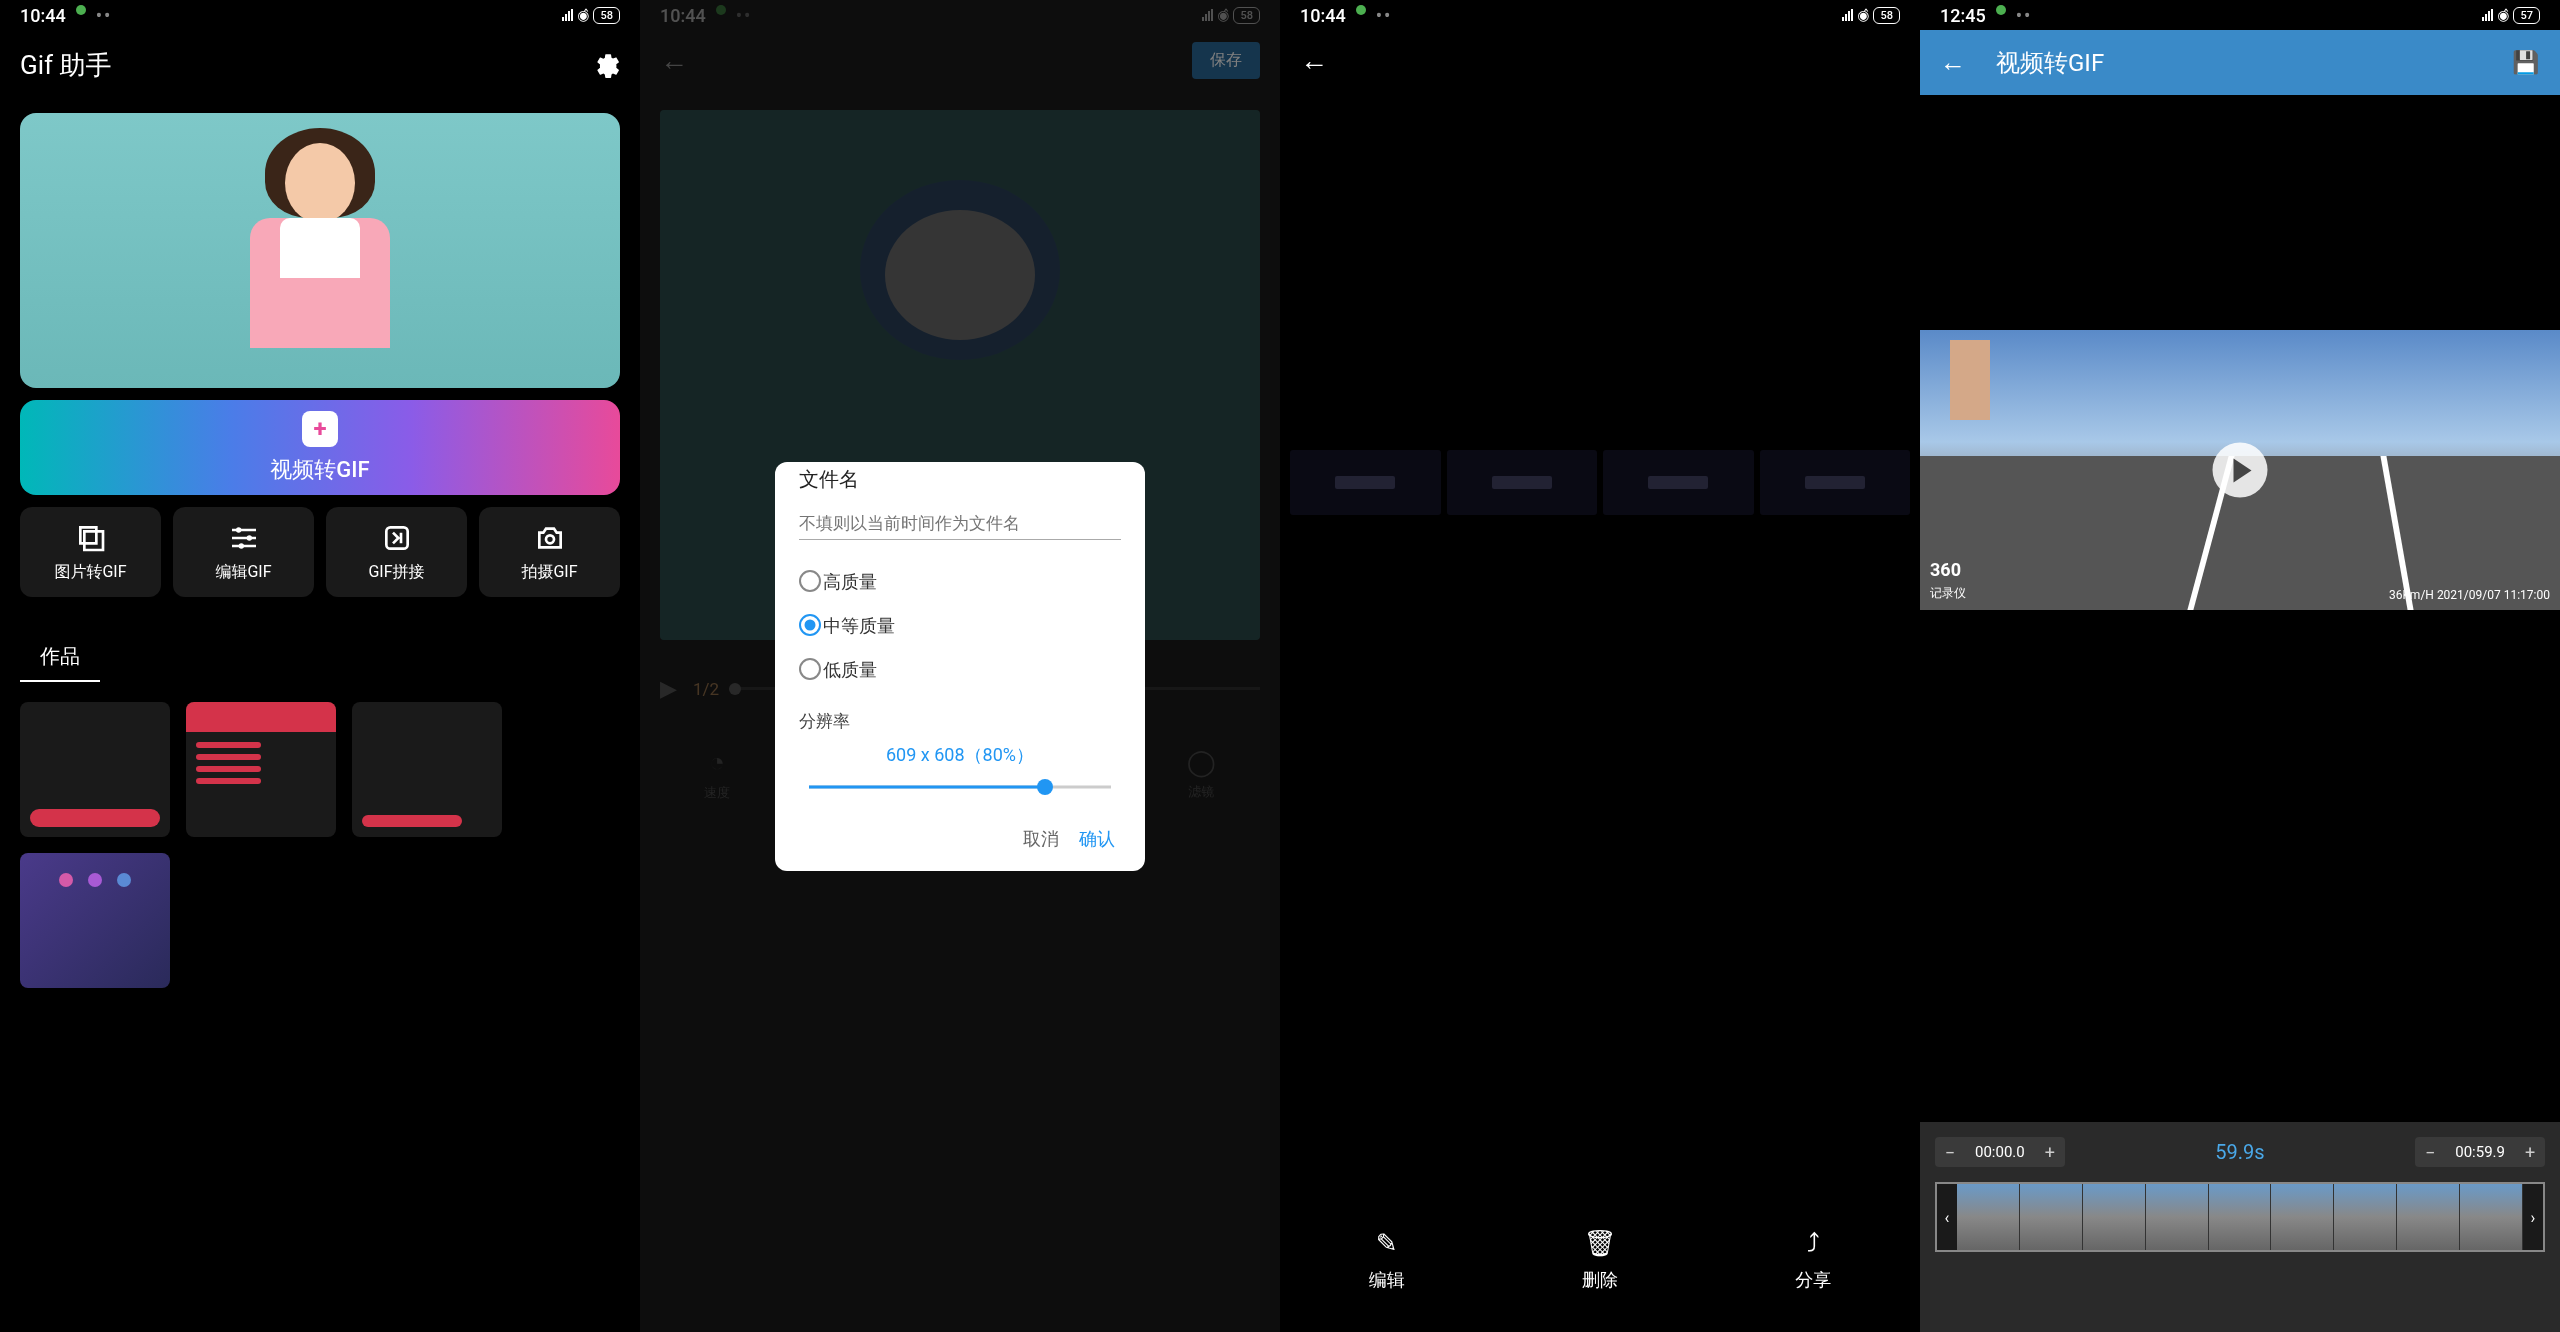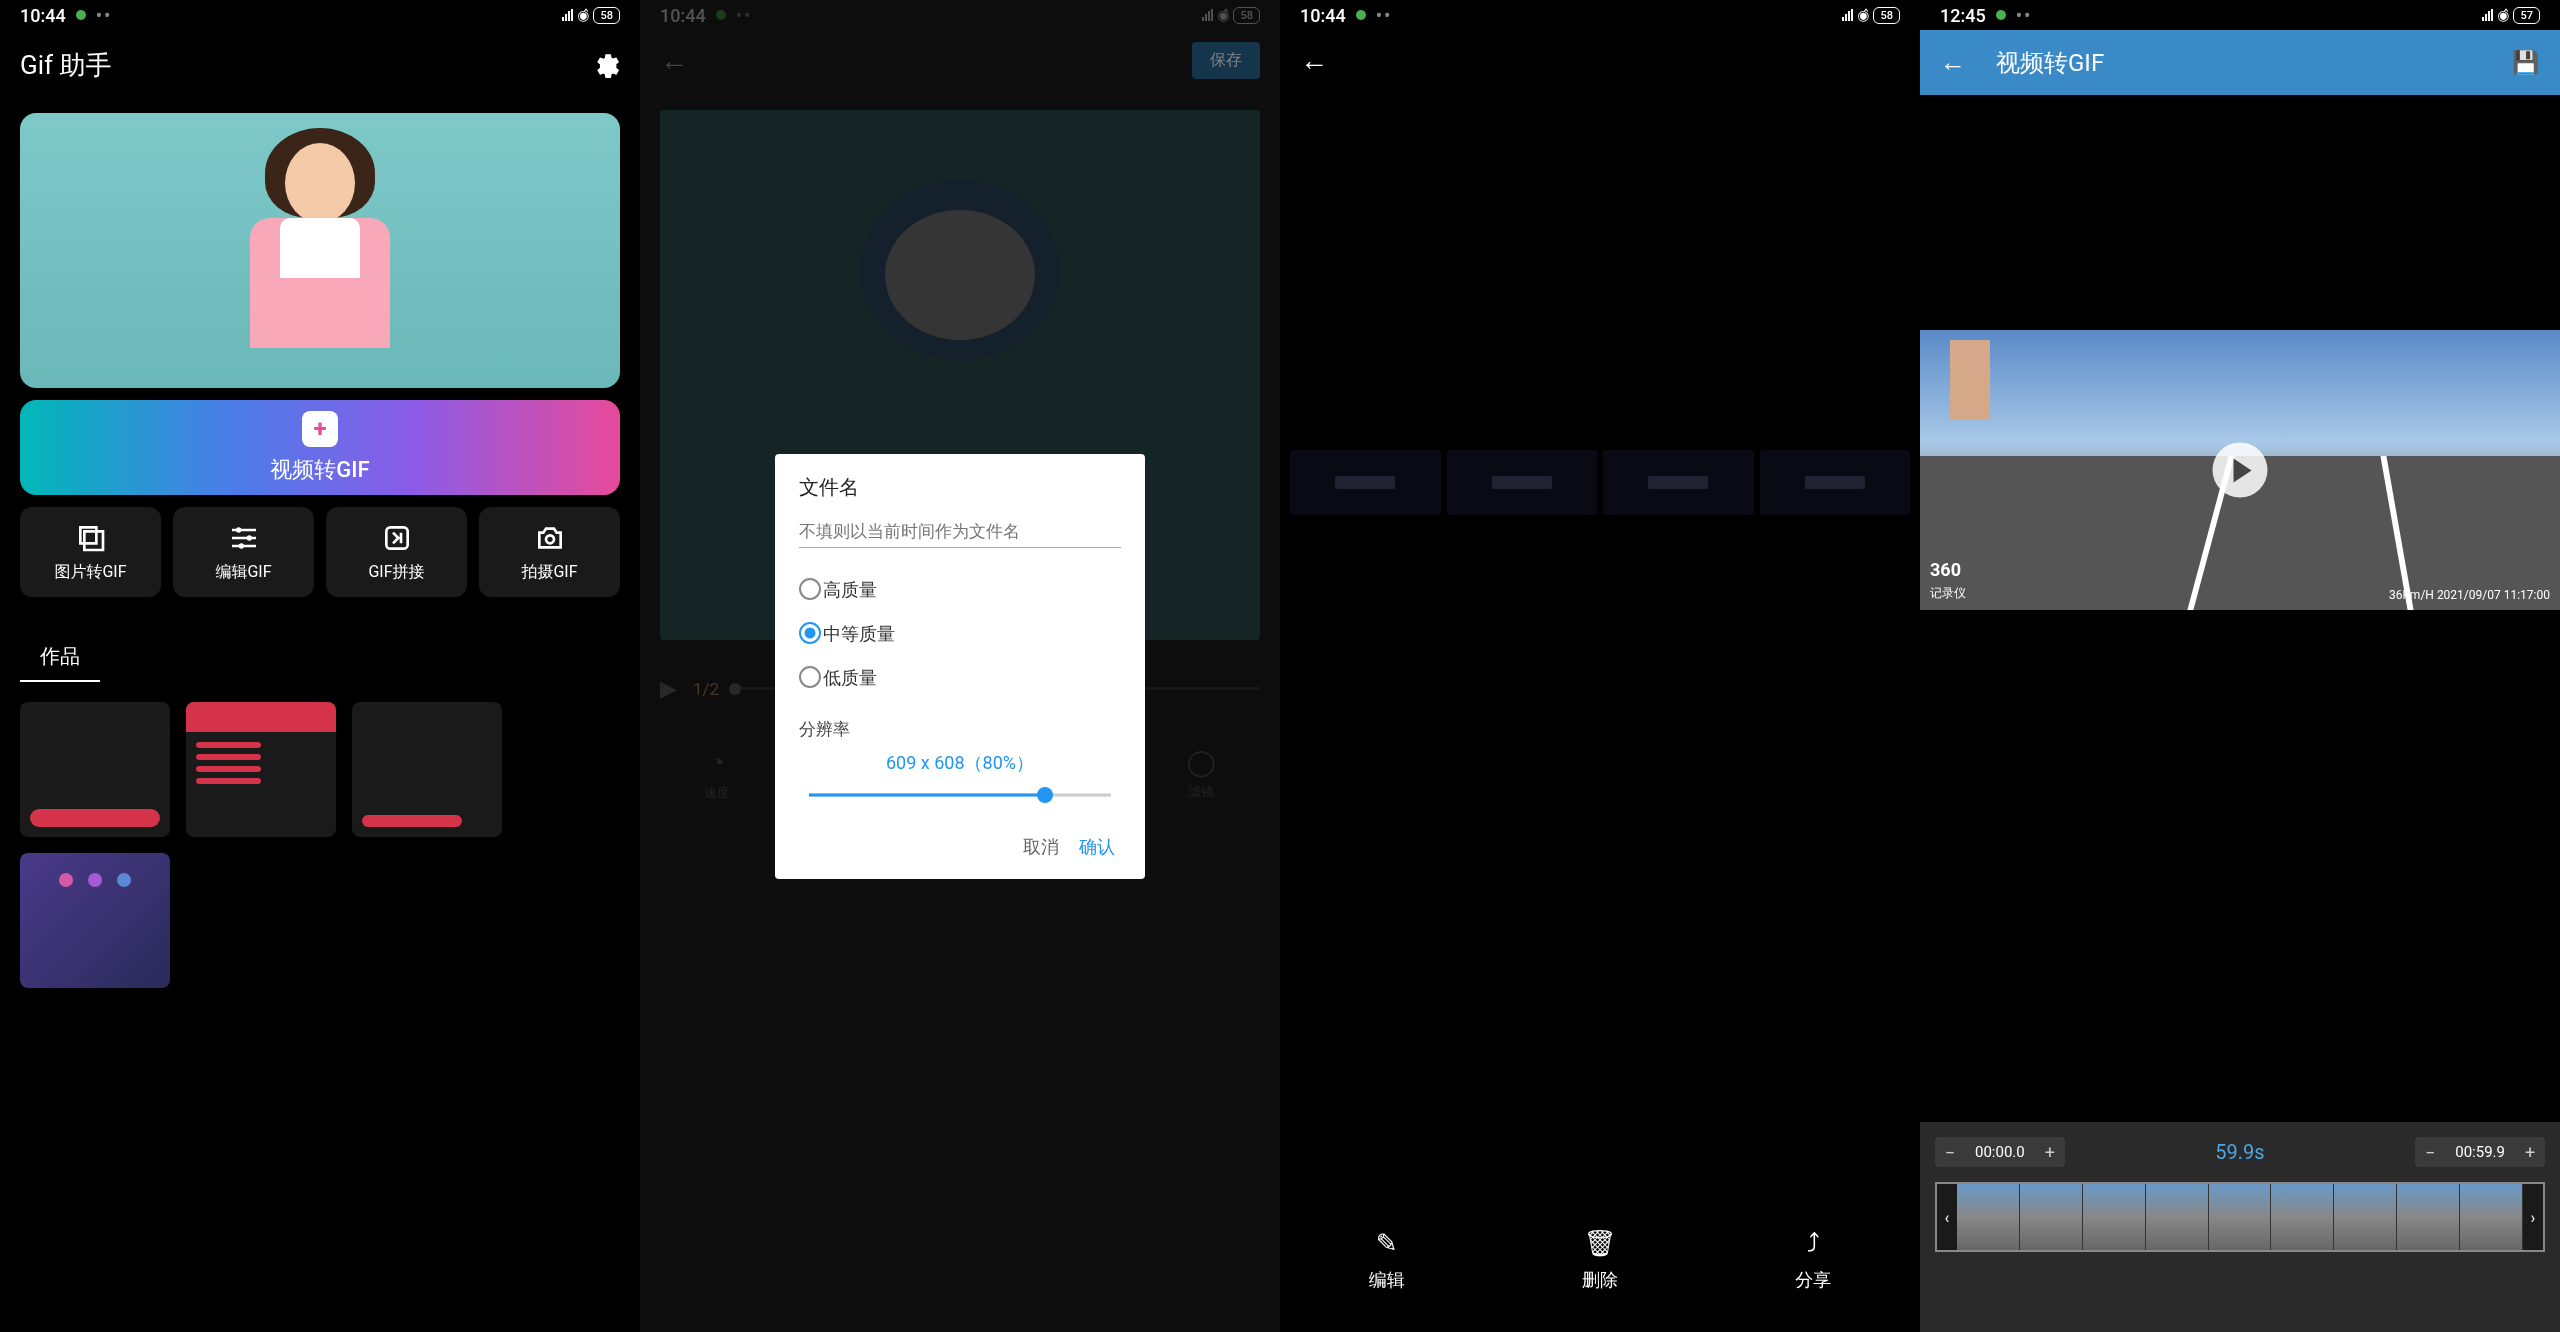--- a/index.html
+++ b/index.html
@@ -1,19 +1,19 @@
 <!DOCTYPE html>
 <html><head>
 <meta charset="utf-8">
 <style>
 *{margin:0;padding:0;box-sizing:border-box;font-family:-apple-system,BlinkMacSystemFont,"Segoe UI",Roboto,sans-serif}
 body{background:#000;width:2560px;height:1332px;display:flex;overflow:hidden}
 .screen{width:25%;height:100%;position:relative;background:#000;overflow:hidden}
 .status-bar{height:30px;display:flex;justify-content:space-between;align-items:center;padding:0 20px;color:#fff;font-size:18px;font-weight:500}
-.status-left{display:flex;align-items:center;gap:10px}
+.status-left{display:flex;gap:10px}
 .status-dot{width:10px;height:10px;border-radius:50%;background:#4caf50}
 .status-dots{letter-spacing:2px;color:#888}
 .status-right{display:flex;align-items:center;gap:4px;font-size:14px}
 .signal{display:inline-flex;align-items:flex-end;gap:1px;height:12px}
 .signal span{width:2px;background:#fff}
 .signal span:nth-child(1){height:4px}.signal span:nth-child(2){height:7px}.signal span:nth-child(3){height:10px}.signal span:nth-child(4){height:12px}
 .wifi{font-size:14px}
 .battery{border:1px solid #fff;border-radius:6px;padding:1px 6px;font-size:11px}
 
 
@@ -48,21 +48,21 @@
 
 .s2{background:#1a1a1a}
 .s2-header{height:60px;display:flex;align-items:center;justify-content:space-between;padding:0 20px}
 .back-arrow{color:#888;font-size:28px}
 .save-btn{background:#2a6a9a;color:#fff;padding:8px 18px;border-radius:4px;font-size:16px}
 .canvas-area{margin:20px;height:530px;background:#4aa8a8;border-radius:4px;position:relative;overflow:hidden;opacity:0.35}
 .doraemon{position:absolute;left:50%;top:30px;transform:translateX(-50%);width:280px;height:280px}
 .dora-head{width:200px;height:180px;background:#4a8ad4;border-radius:50%;position:absolute;left:50%;top:40px;transform:translateX(-50%)}
 .dora-face{width:150px;height:130px;background:#fff;border-radius:50%;position:absolute;left:50%;top:70px;transform:translateX(-50%)}
 .dialog-overlay{position:absolute;top:0;left:0;right:0;bottom:0;background:rgba(0,0,0,0.5);display:flex;align-items:center;justify-content:center}
-.dialog{background:#fff;width:370px;border-radius:4px;padding:20px 0 0}
+.dialog{background:#fff;width:370px;border-radius:12px;padding:4px 0 0}
 .dialog-title{font-size:20px;color:#222;padding:0 24px 14px}
 .dialog-input{margin:0 24px 20px;border:none;border-bottom:1px solid #aaa;padding:6px 0;font-size:17px;color:#999;width:calc(100% - 48px);outline:none}
 .radio-group{padding:0 24px}
 .radio-item{display:flex;align-items:flex-start;gap:2px;padding:10px 0}
 .radio-circle{width:22px;height:22px;border:2px solid #888;border-radius:50%;position:relative}
 .radio-circle.checked{border-color:#2196f3}
 .radio-circle.checked::after{content:"";position:absolute;left:50%;top:50%;transform:translate(-50%,-50%);width:11px;height:11px;background:#2196f3;border-radius:50%}
 .radio-label{font-size:18px;color:#333}
 .res-section{padding:18px 24px 10px}
 .res-label{font-size:17px;color:#444;margin-bottom:10px}

